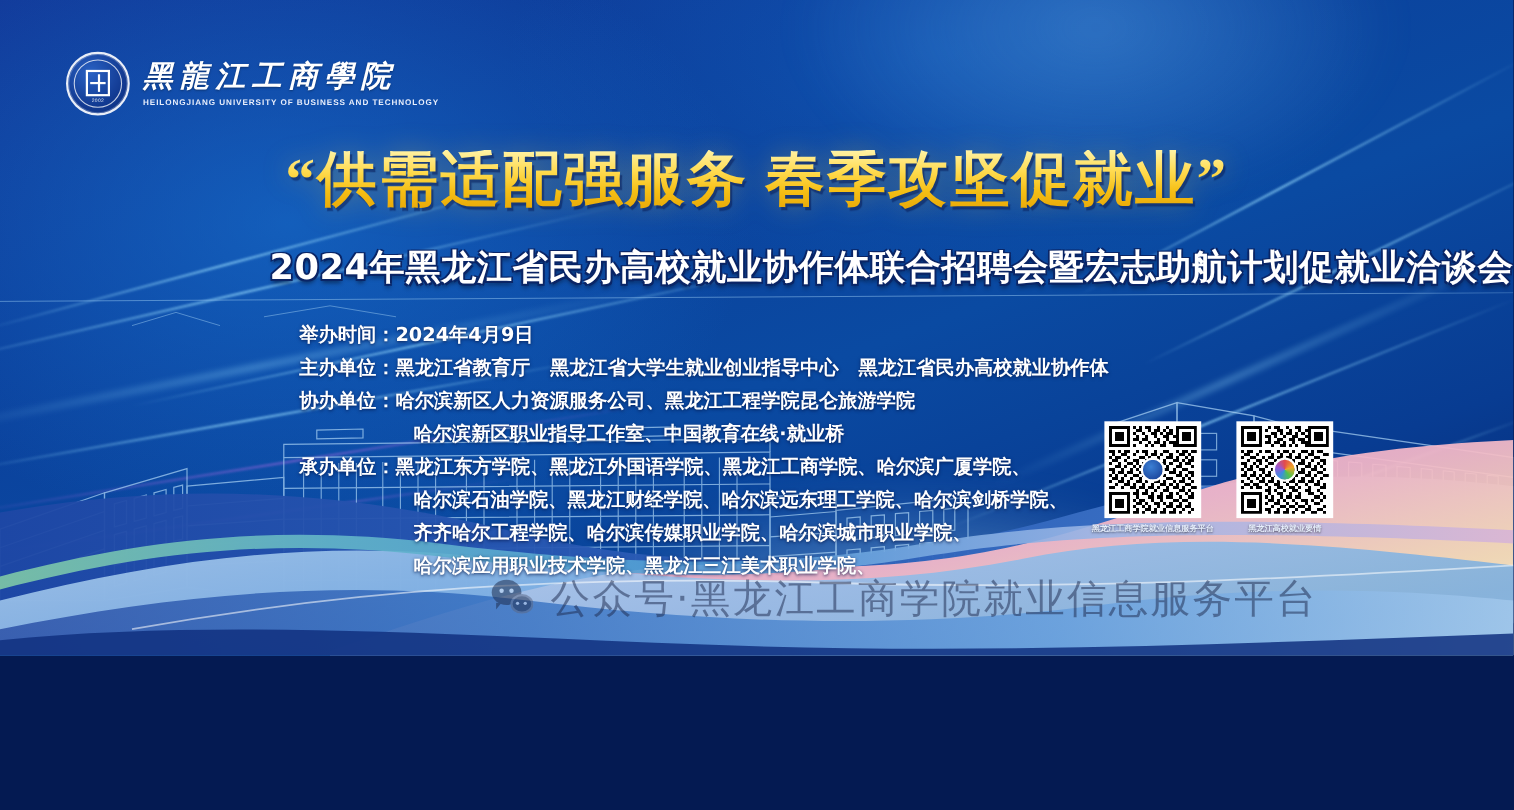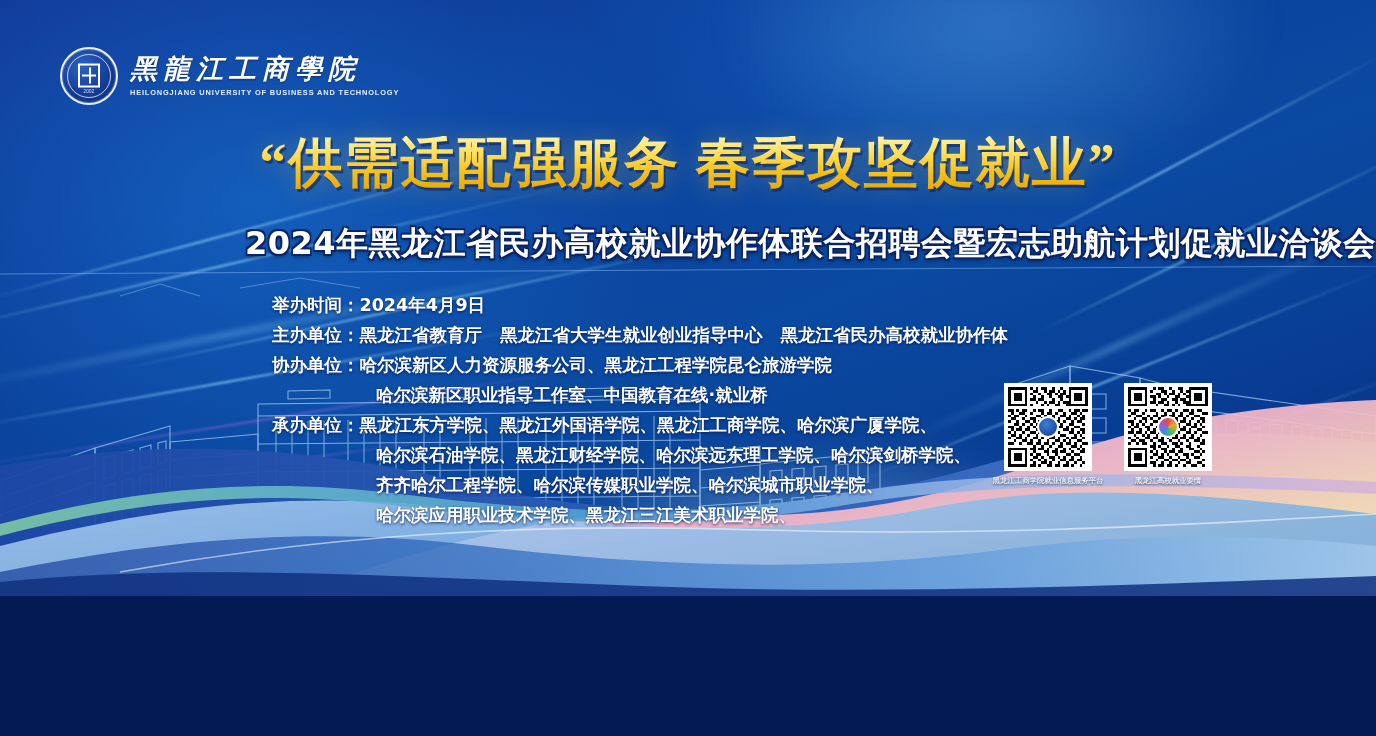--- a/index.html
+++ b/index.html
@@ -499,14 +499,27 @@
             <path d="M8 27h2v1h-2z M12 27h1v1h-1z M15 27h1v1h-1z M18 27h1v1h-1z M21 27h2v1h-2z M25 27h2v1h-2z"></path>
             <path d="M9 28h1v1h-1z M11 28h2v1h-2z M14 28h2v1h-2z M17 28h1v1h-1z M20 28h1v1h-1z M23 28h2v1h-2z M27 28h1v1h-1z"></path>
           </g>
         </svg>
         <div class="qr-center multi"></div>
       </div>
       <div class="qr-cap">黑龙江高校就业要情</div>
     </div>
   </div>
 
+  <div class="ribbon">
+    <div class="ribbon-inner">
+      <div class="wechat-icon">
+        <div class="b1"></div>
+        <div class="dot d1"></div>
+          <div class="dot d2"></div>
+        <div class="b2"></div>
+        <div class="dot d3"></div>
+          <div class="dot d4"></div>
+      </div>
+      <div class="ribbon-text">公众号·黑龙江工商学院就业信息服务平台</div>
+    </div>
+  </div>
 
 </div>
 
 </body></html>

